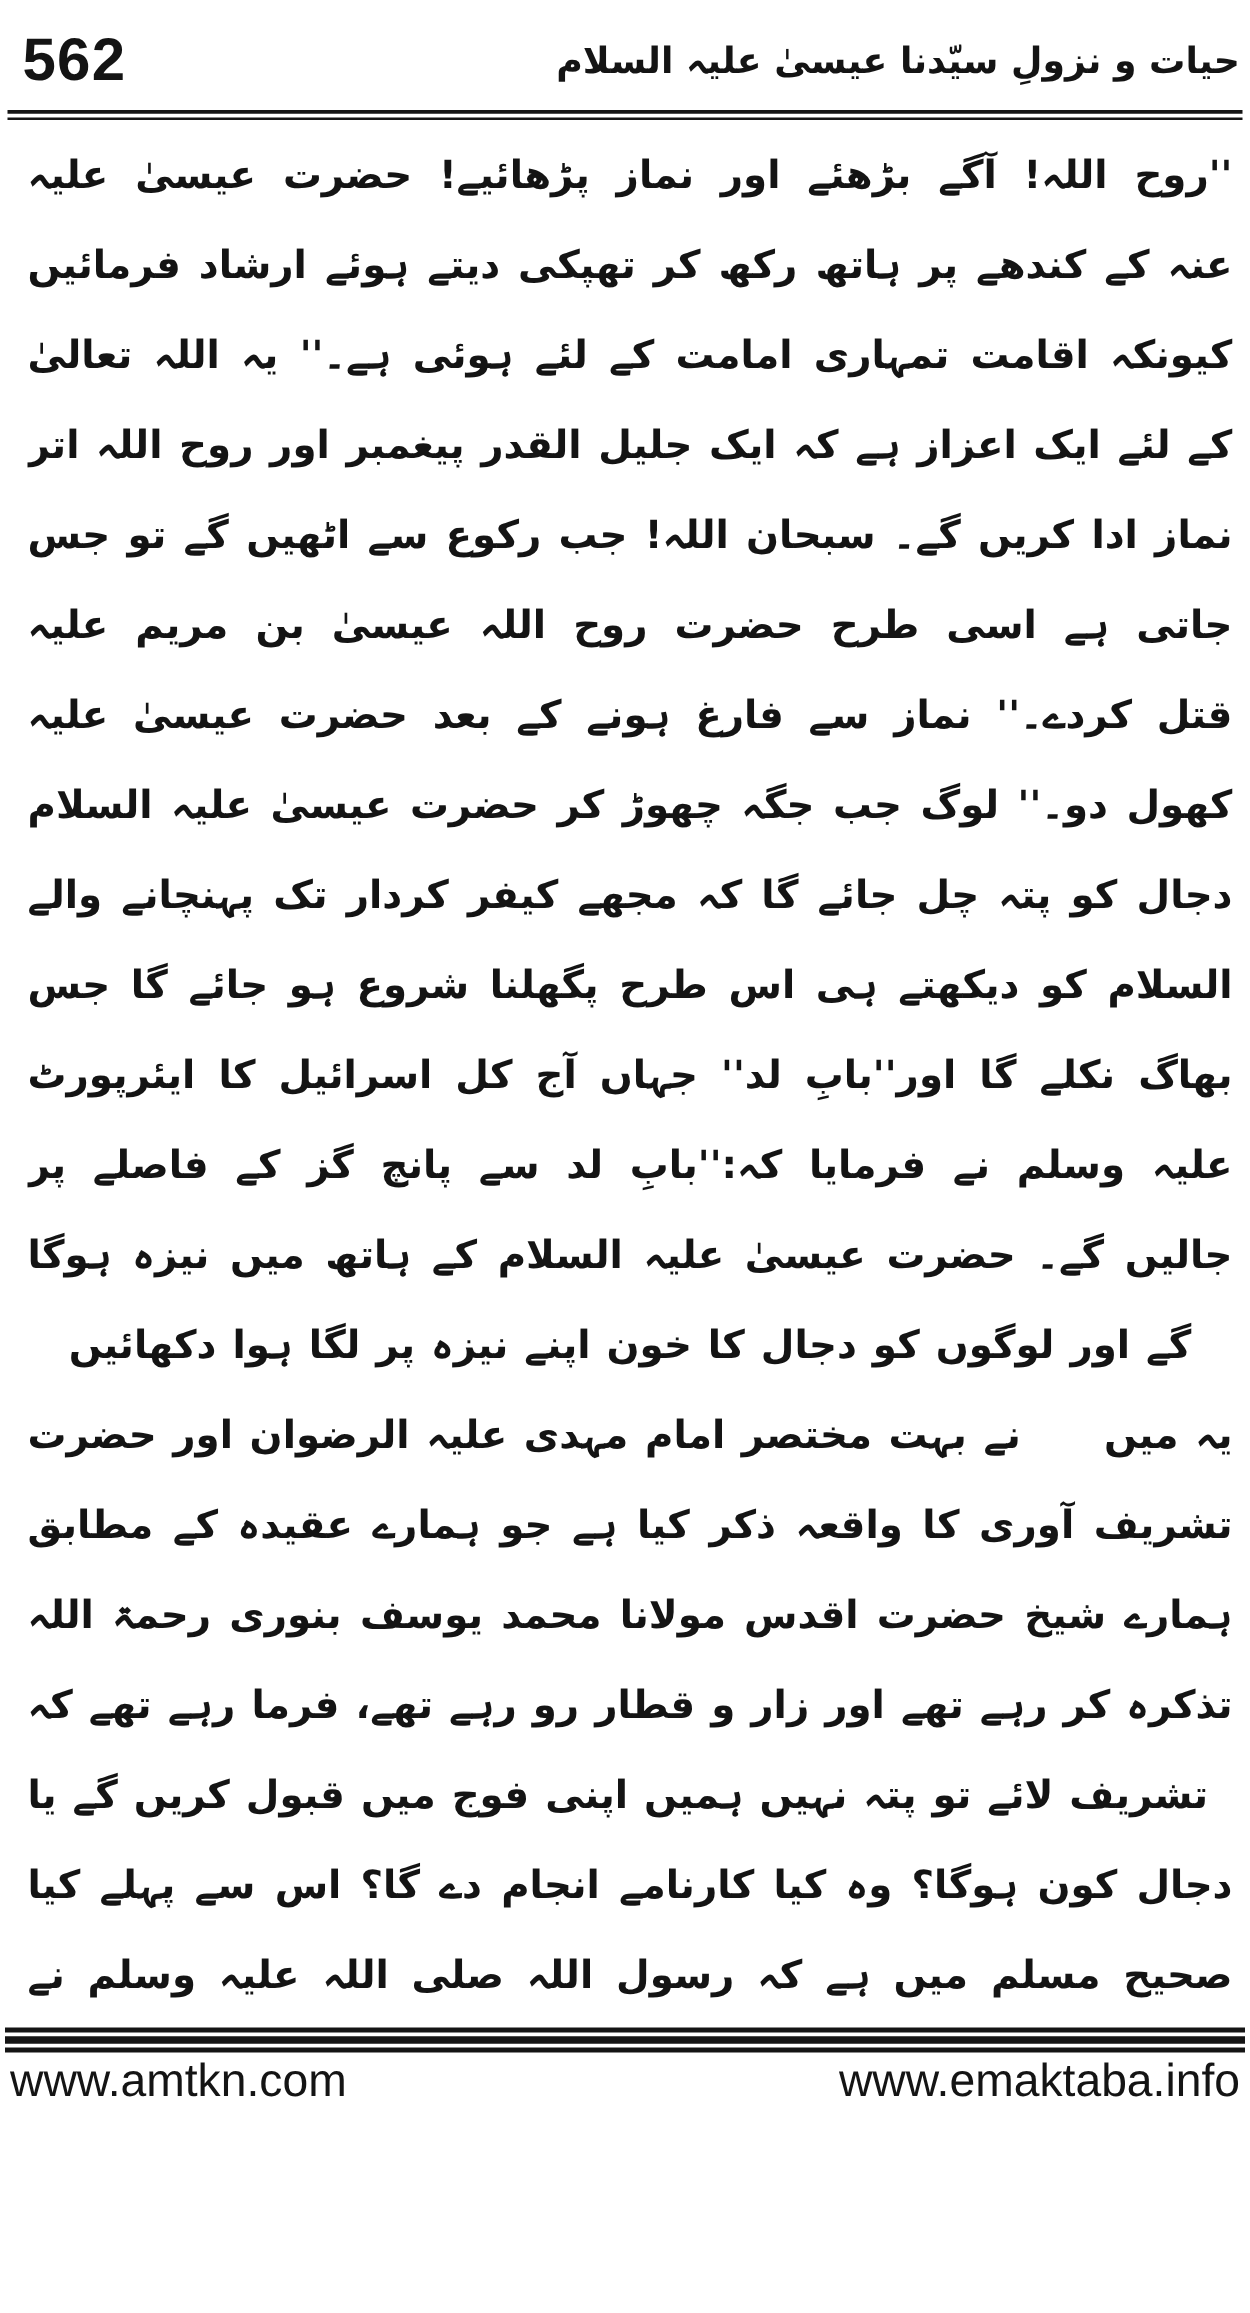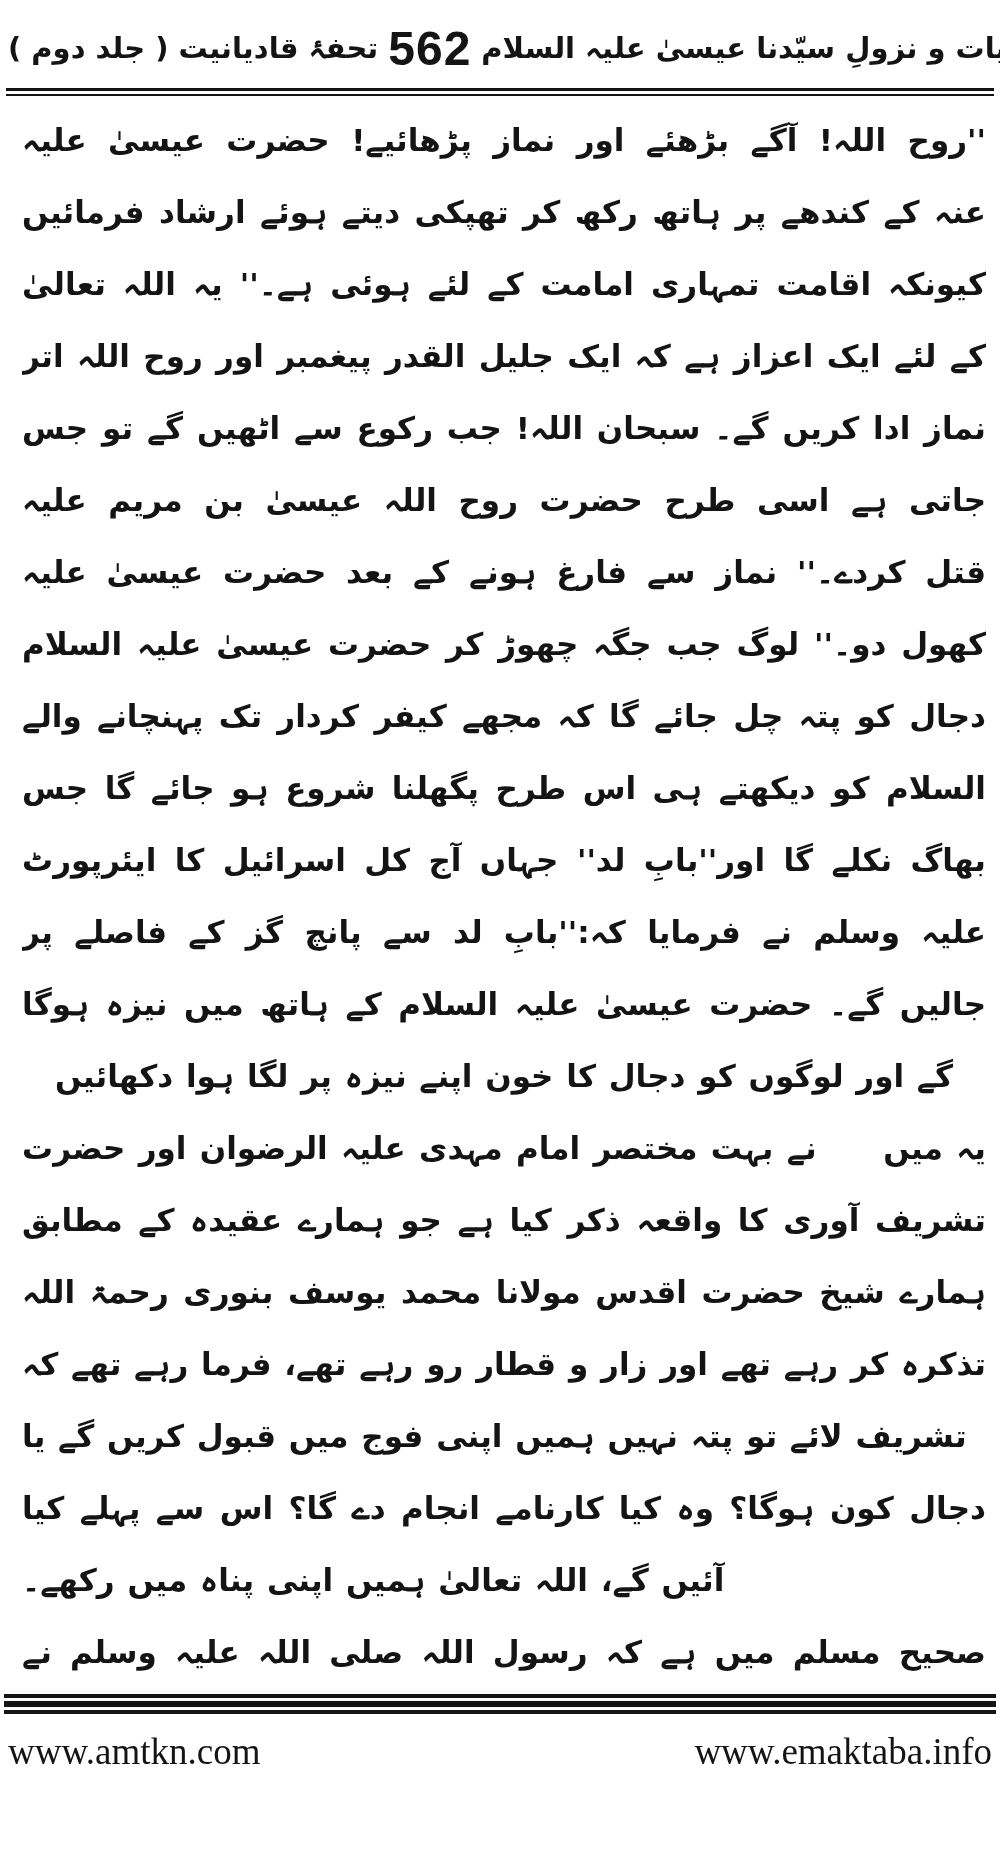--- a/index.html
+++ b/index.html
@@ -60,37 +60,36 @@
   
   .footer-sep { margin:6px 4px 0 4px; }
   .footer-sep .sep-line { background:#141414; margin-bottom:3px; }
   .footer-sep .sep-a { height:4px; }
   .footer-sep .sep-b { height:6px; }
   .footer-sep .sep-c { height:4px; margin-bottom:0; }
   .footer-links {
     display:flex;
     justify-content:space-between;
     align-items:center;
-    padding:16px 8px 0 8px;
-    font-family:Liberation Serif, serif;
+    padding:2px 8px 0 8px;
+    font-family:Liberation Sans, sans-serif;
     font-size:37px;
     white-space:nowrap;
   }
   .footer-links a {
     color:#141414;
     text-decoration:none;
   }
 </style>
 </head>
 <body>
 
 <div class="page">
 
   <div class="header">
-    <span class="urdu-title">تحفۂ قادیانیت ( جلد دوم )</span>
     <span class="page-num">562</span>
     <span class="urdu-title">حیات و نزولِ سیّدنا عیسیٰ علیہ السلام</span>
   </div>
 
   <div class="header-rule"></div>
 
   <div class="body-text">
       <div class="line align-full">''روح اللہ! آگے بڑھئے اور نماز پڑھائیے! حضرت عیسیٰ علیہ السلام حضرت مہدی رضی اللہ</div>
       <div class="line align-full">عنہ کے کندھے پر ہاتھ رکھ کر تھپکی دیتے ہوئے ارشاد فرمائیں گے:''یہ نماز تم ہی پڑھاؤ</div>
       <div class="line align-full">کیونکہ اقامت تمہاری امامت کے لئے ہوئی ہے۔'' یہ اللہ تعالیٰ کی جانب سے اس اُمت</div>
@@ -104,21 +103,20 @@
       <div class="line align-full">بھاگ نکلے گا اور''بابِ لد'' جہاں آج کل اسرائیل کا ایئرپورٹ ہے، رسول اقدس صلی اللہ</div>
       <div class="line align-full">علیہ وسلم نے فرمایا کہ:''بابِ لد سے پانچ گز کے فاصلے پر حضرت عیسیٰ علیہ السلام دجال کو</div>
       <div class="line align-full">جالیں گے۔ حضرت عیسیٰ علیہ السلام کے ہاتھ میں نیزہ ہوگا اس نیزہ سے دجال کو قتل کریں</div>
       <div class="line align-center">گے اور لوگوں کو دجال کا خون اپنے نیزہ پر لگا ہوا دکھائیں گے۔''</div>
       <div class="line align-full">یہ میں &nbsp;&nbsp;&nbsp; نے بہت مختصر امام مہدی علیہ الرضوان اور حضرت عیسیٰ علیہ السلام کی</div>
       <div class="line align-full">تشریف آوری کا واقعہ ذکر کیا ہے جو ہمارے عقیدہ کے مطابق پیش آنے والا ہے۔ اب</div>
       <div class="line align-full">ہمارے شیخ حضرت اقدس مولانا محمد یوسف بنوری رحمۃ اللہ علیہ ایک دن مہدی کا</div>
       <div class="line align-full">تذکرہ کر رہے تھے اور زار و قطار رو رہے تھے، فرما رہے تھے کہ اگر ہمارے زمانہ میں</div>
       <div class="line align-left">تشریف لائے تو پتہ نہیں ہمیں اپنی فوج میں قبول کریں گے یا نہیں؟</div>
       <div class="line align-full">دجال کون ہوگا؟ وہ کیا کارنامے انجام دے گا؟ اس سے پہلے کیا حالات پیش</div>
-      <div class="line align-left">آئیں گے، اللہ تعالیٰ ہمیں اپنی پناہ میں رکھے۔</div>
       <div class="line align-full">صحیح مسلم میں ہے کہ رسول اللہ صلی اللہ علیہ وسلم نے دجال کا تذکرہ فرمایا تو اس کی</div>
     </div>
 
   <div class="footer-sep">
     <div class="sep-line sep-a"></div>
     <div class="sep-line sep-b"></div>
     <div class="sep-line sep-c"></div>
   </div>
 
   <div class="footer-links">

